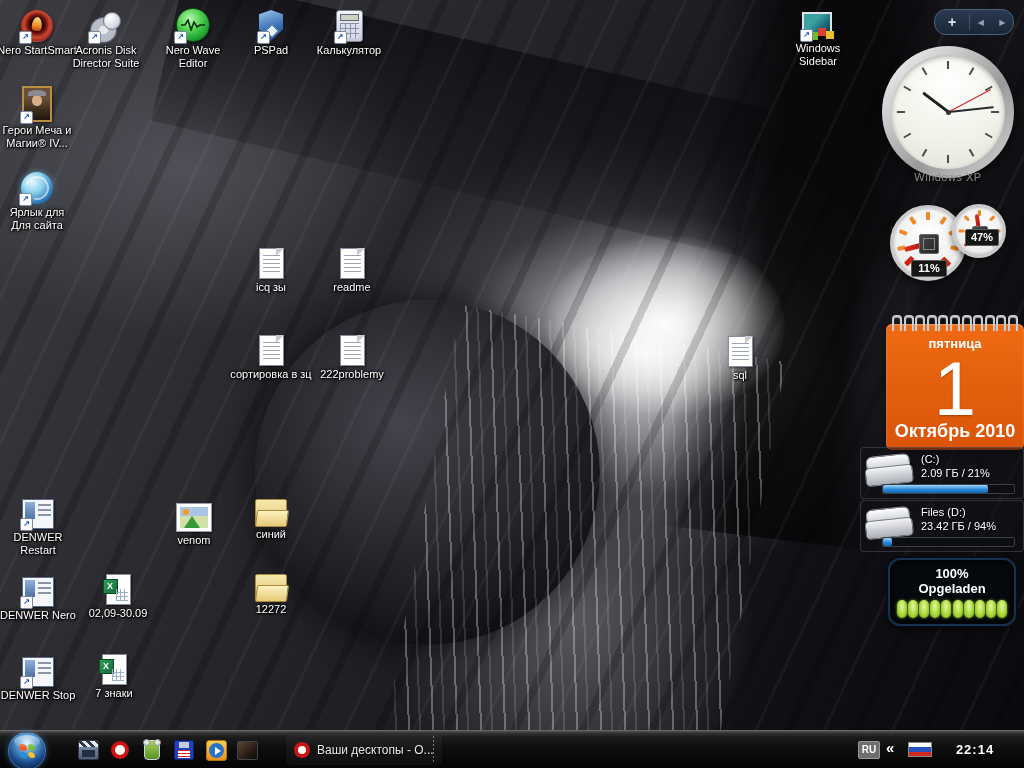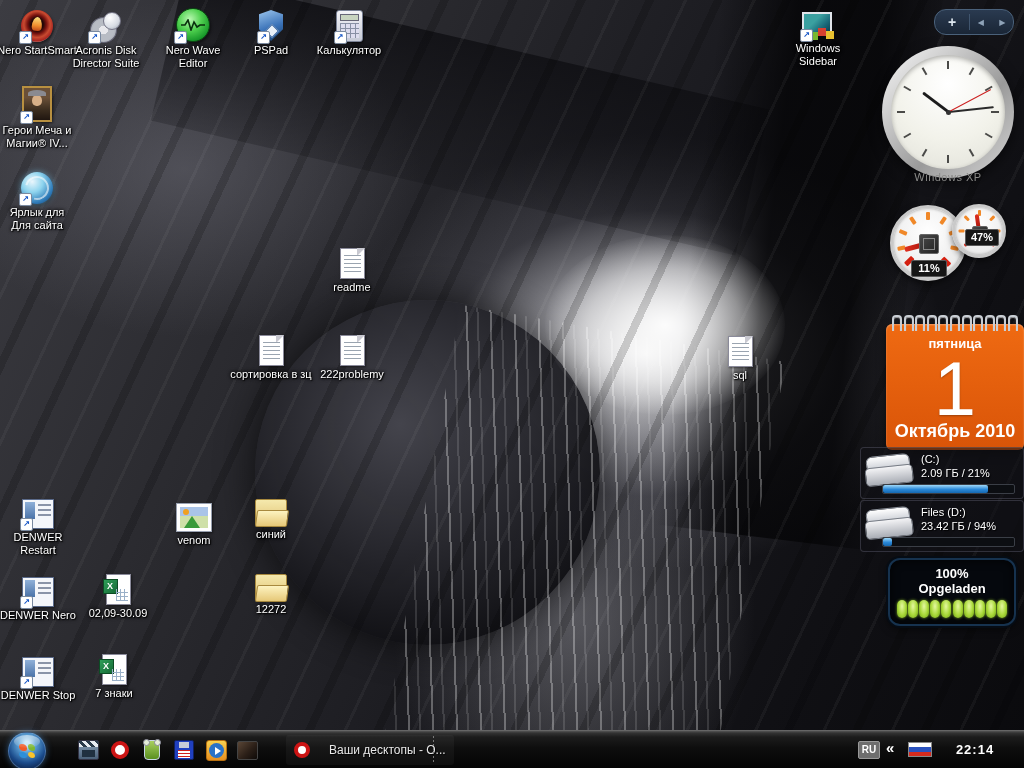--- a/index.html
+++ b/index.html
@@ -205,21 +205,21 @@
   .ql-floppy::before{content:"";position:absolute;top:1px;left:4px;width:10px;height:6px;background:#c8ccd8;}
   .ql-floppy::after{content:"";position:absolute;bottom:1px;left:3px;width:12px;height:8px;background:
     repeating-linear-gradient(180deg,#d02020 0 1px,rgba(0,0,0,0) 1px 3px),#fff;}
   .ql-player{width:19px;height:19px;border-radius:3px;border:1px solid #b87010;position:relative;
     background:linear-gradient(180deg,#f8d050,#e89020);}
   .ql-player::before{content:"";position:absolute;inset:2px;border-radius:50%;background:#2a72c8;}
   .ql-player::after{content:"";position:absolute;left:8px;top:6px;width:0;height:0;
     border-left:6px solid #fff;border-top:4px solid rgba(0,0,0,0);border-bottom:4px solid rgba(0,0,0,0);}
   .ql-photo{width:19px;height:17px;border-radius:2px;border:1px solid #444;
     background:linear-gradient(135deg,#5a4636,#2c2018 55%,#0e0a08);}
-  .taskbtn{position:absolute;left:286px;top:4px;height:30px;display:flex;align-items:center;gap:19px;padding:0 8px;
+  .taskbtn{position:absolute;left:286px;top:4px;height:30px;display:flex;align-items:center;gap:7px;padding:0 8px;
     border-radius:3px;background:rgba(255,255,255,.04);cursor:pointer;}
   .taskbtn-label{color:#e8e8e8;font-size:12px;text-shadow:1px 1px 1px #000;}
   .tb-sep{position:absolute;left:433px;top:5px;width:1px;height:28px;
     background:repeating-linear-gradient(180deg,#777 0 2px,rgba(0,0,0,0) 2px 4px);}
   .lang{position:absolute;left:858px;top:10px;width:20px;height:16px;background:#6e6e6e;border:1px solid #999;
     border-radius:2px;color:#fff;font:bold 10px/16px "Liberation Sans",sans-serif;text-align:center;cursor:pointer;}
   .chev{position:absolute;left:886px;top:8px;color:#fff;font-size:15px;font-weight:bold;cursor:pointer;}
   .flag{position:absolute;left:908px;top:11px;width:24px;height:15px;border:1px solid #888;box-sizing:border-box;cursor:pointer;
     background:linear-gradient(180deg,#fff 0 33%,#2a52be 33% 66%,#d52b1e 66%);}
   .tb-clock{position:absolute;left:940px;top:11px;width:70px;text-align:center;color:#fff;
@@ -291,20 +291,26 @@
         <span class="sc"></span>
       </div>
     <div class="dlabel">Герои Меча и Магии® IV...</div>
   </div>
   <div class="dicon" style="left:-5px;top:168px">
     <div class="ico">
         <div class="g-orb"></div>
         <span class="sc"></span>
       </div>
     <div class="dlabel" style="max-width:64px">Ярлык для Для сайта</div>
+  </div>
+  <div class="dicon" style="left:229px;top:243px">
+    <div class="ico">
+        <div class="g-doc"></div>
+      </div>
+    <div class="dlabel">icq зы</div>
   </div>
   <div class="dicon" style="left:310px;top:243px">
     <div class="ico">
         <div class="g-doc"></div>
       </div>
     <div class="dlabel">readme</div>
   </div>
   <div class="dicon" style="left:229px;top:330px">
     <div class="ico">
         <div class="g-doc"></div>

